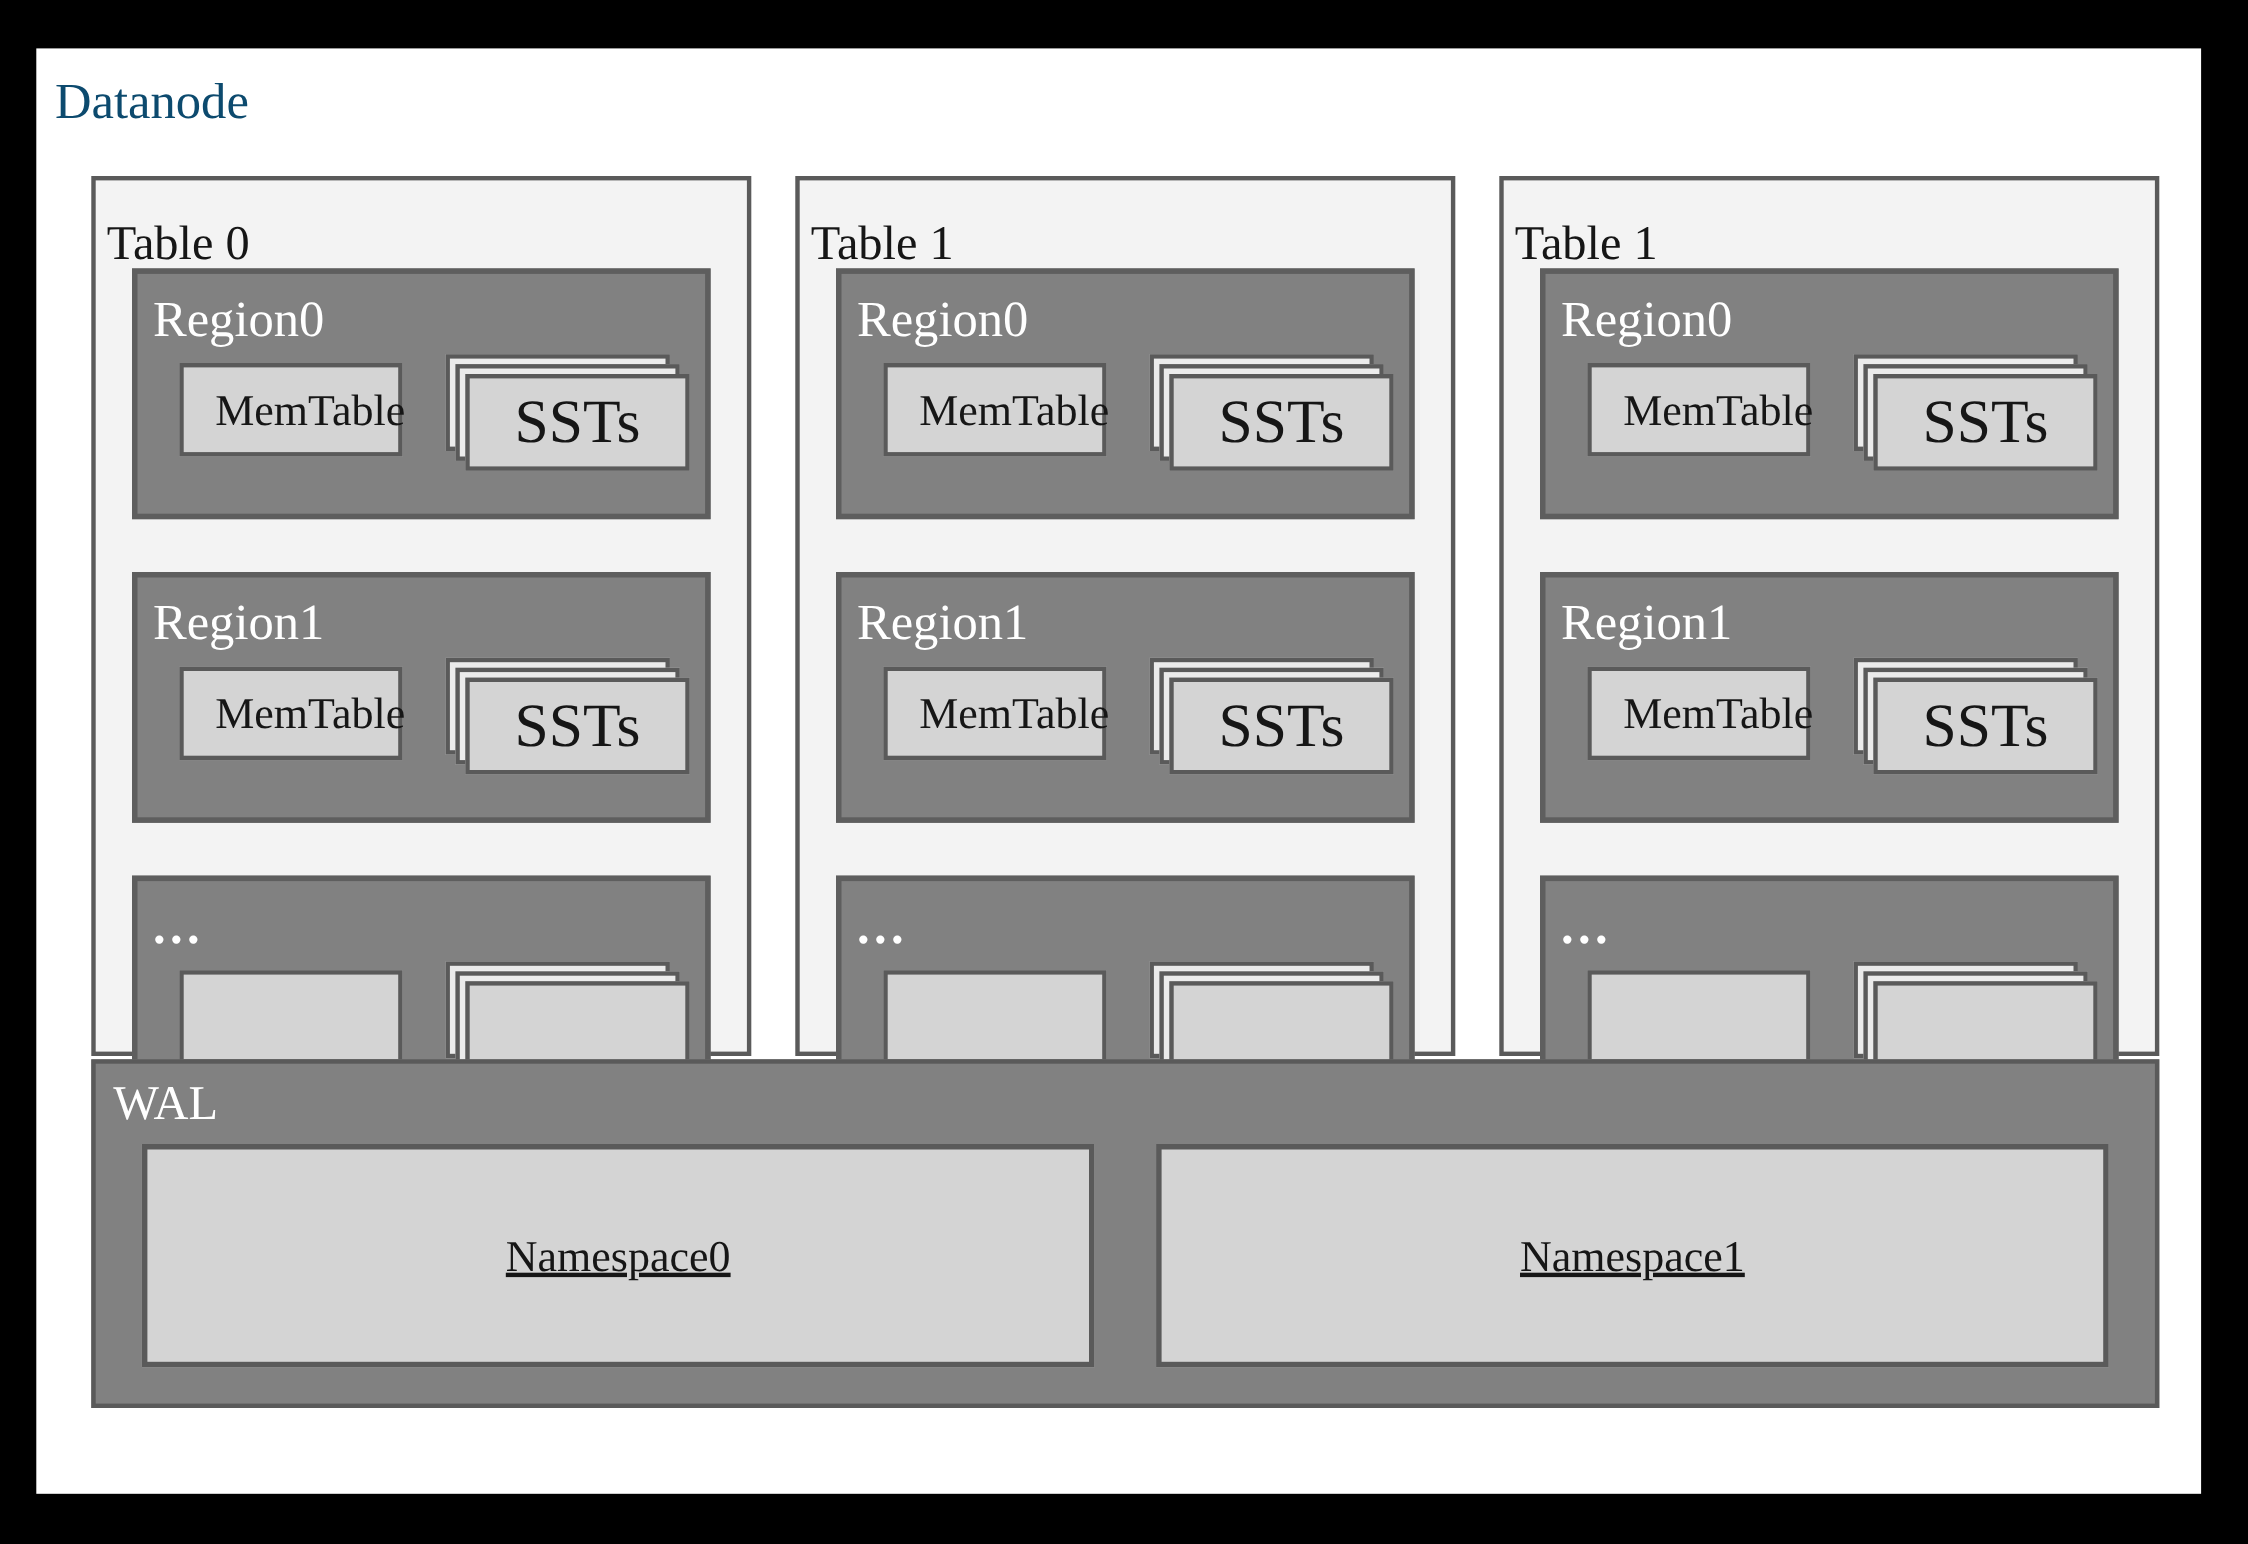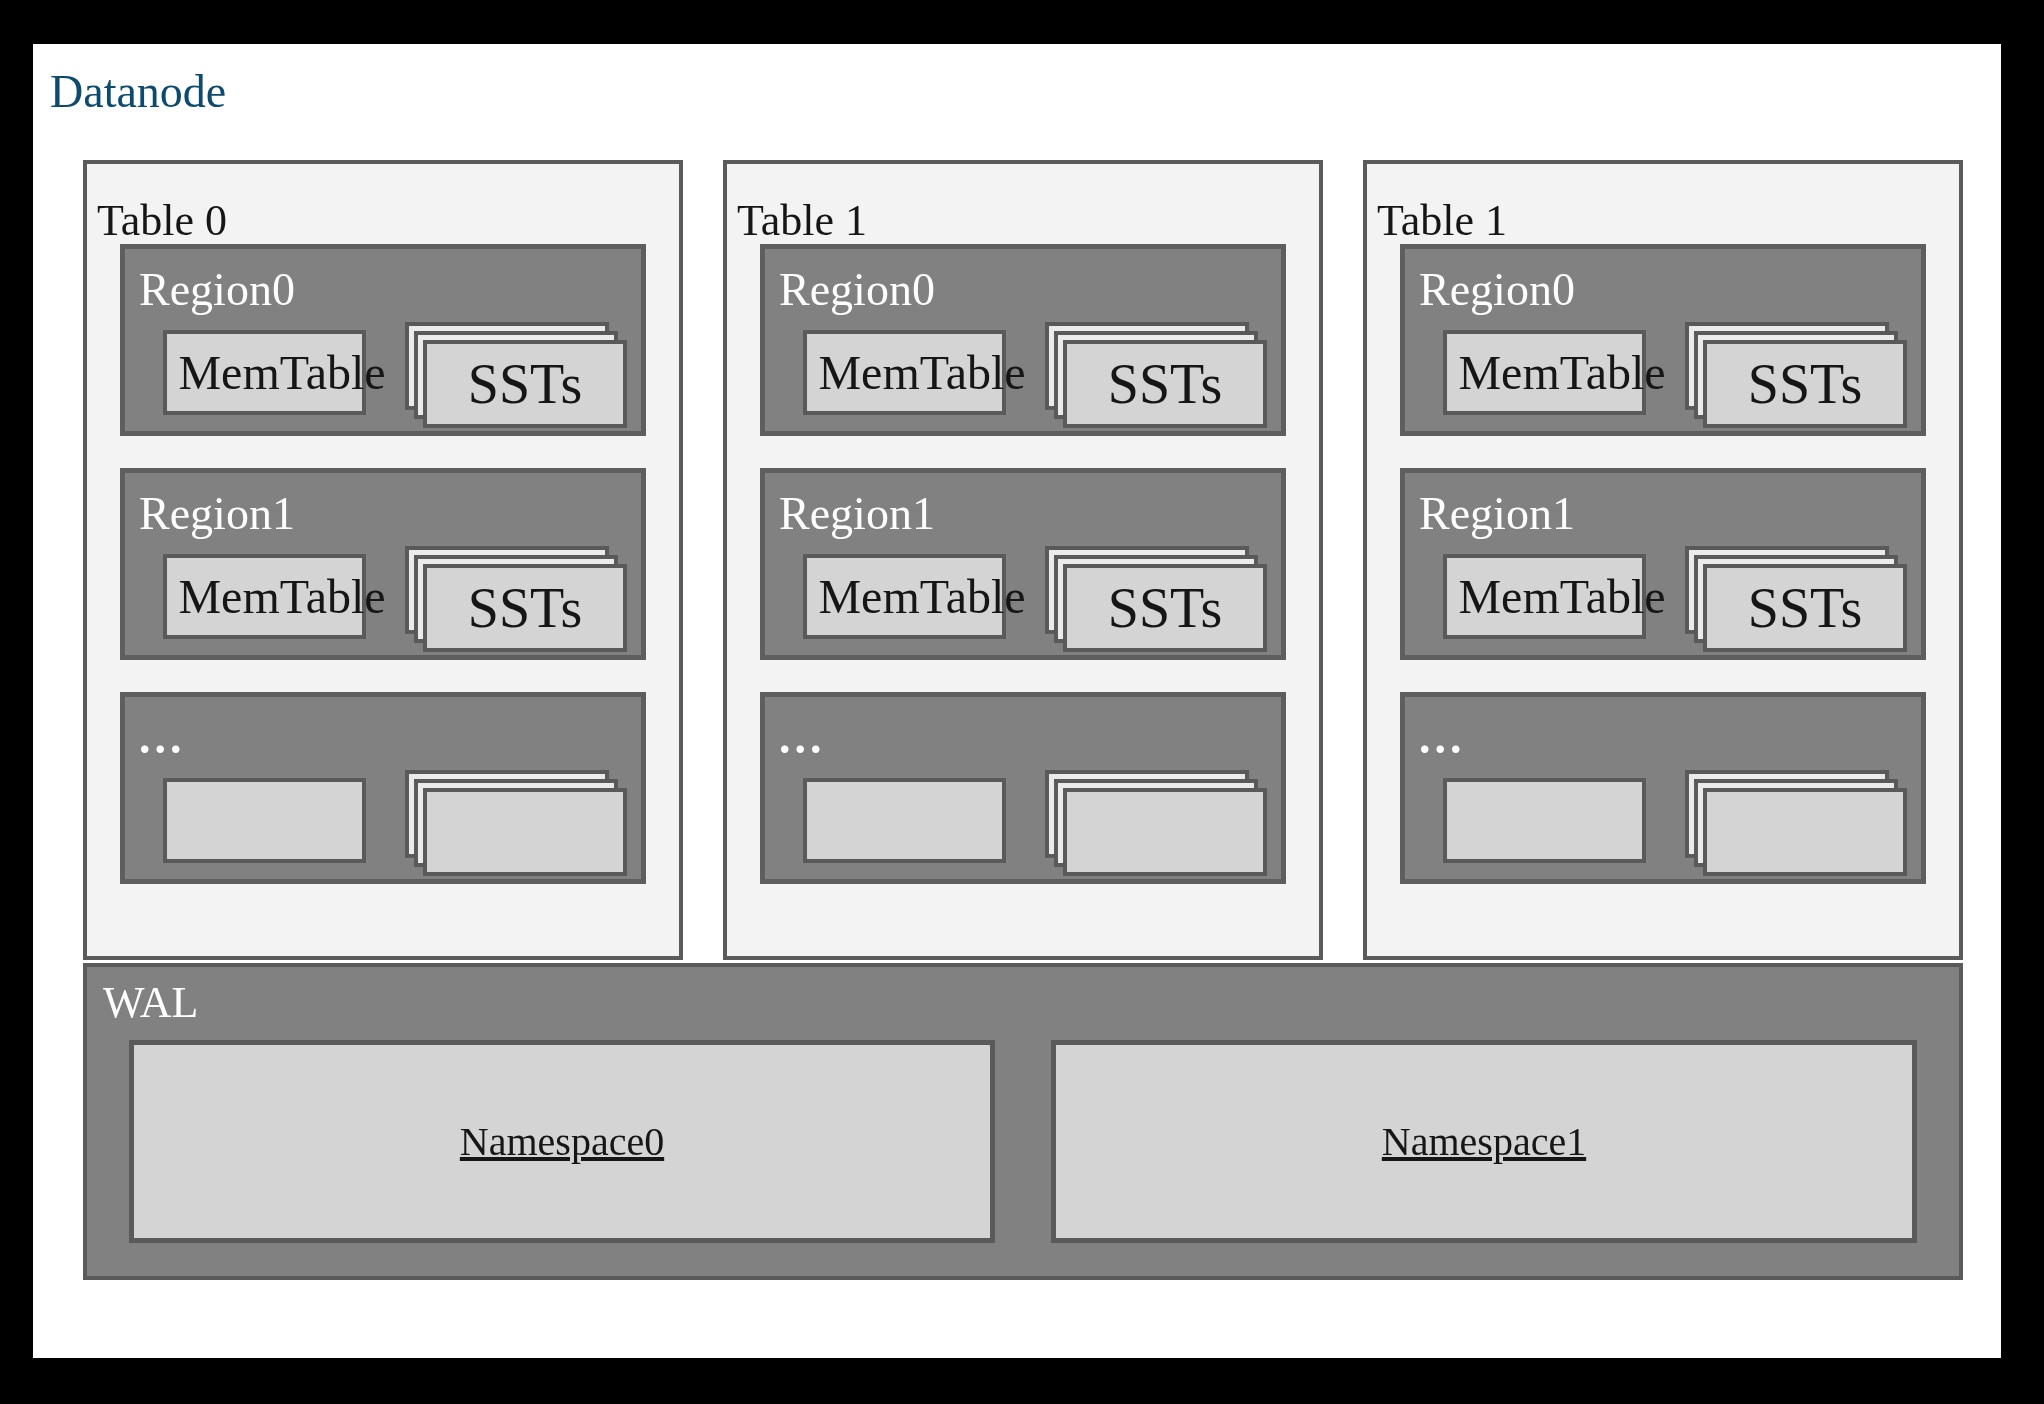--- a/index.html
+++ b/index.html
@@ -26,35 +26,35 @@
   .panel {
     flex:1; position:relative;
     background: var(--c-panel_fill, #f3f3f3);
     border:4px solid var(--c-panel_border, #5a5a5a);
   }
   .panel-label {
     margin:34px 12px 0 10px; height:46px;
     font-size:44px; line-height:46px; color:#161616;
   }
   .region {
-    position:relative; height:192px; margin:0 33px 32px 33px;
+    position:relative; height:228px; margin:0 33px 48px 33px;
     background: var(--c-region_fill, #818181);
     border:5px solid var(--c-region_border, #5e5e5e);
   }
   .region-label {
     position:absolute; left:14px; top:16px;
     font-size:46px; line-height:1.1; color:#fff;
   }
   .region-label.dots { font-weight:700; letter-spacing:4px; }
   .membox {
     position:absolute; left:38px; top:81px; width:203px; height:85px;
     background: var(--c-box_fill, #d4d4d4);
     border:4px solid var(--c-box_border, #5a5a5a);
     display:flex; align-items:center; justify-content:center;
-    font-size:48px; color:#161616;padding-left:35px;
+    font-size:40px; color:#161616;padding-left:35px;
   }
   .stack { position:absolute; left:280px; top:73px; width:222px; height:106px; }
   .layer {
     position:absolute; width:204px; height:88px;
     background: var(--c-stack_back_fill, #ebebeb);
     border:4px solid var(--c-box_border, #5a5a5a);
   }
   .layer.l1 { left:0; top:0; }
   .layer.l2 { left:9px; top:9px; }
   .layer.front {

